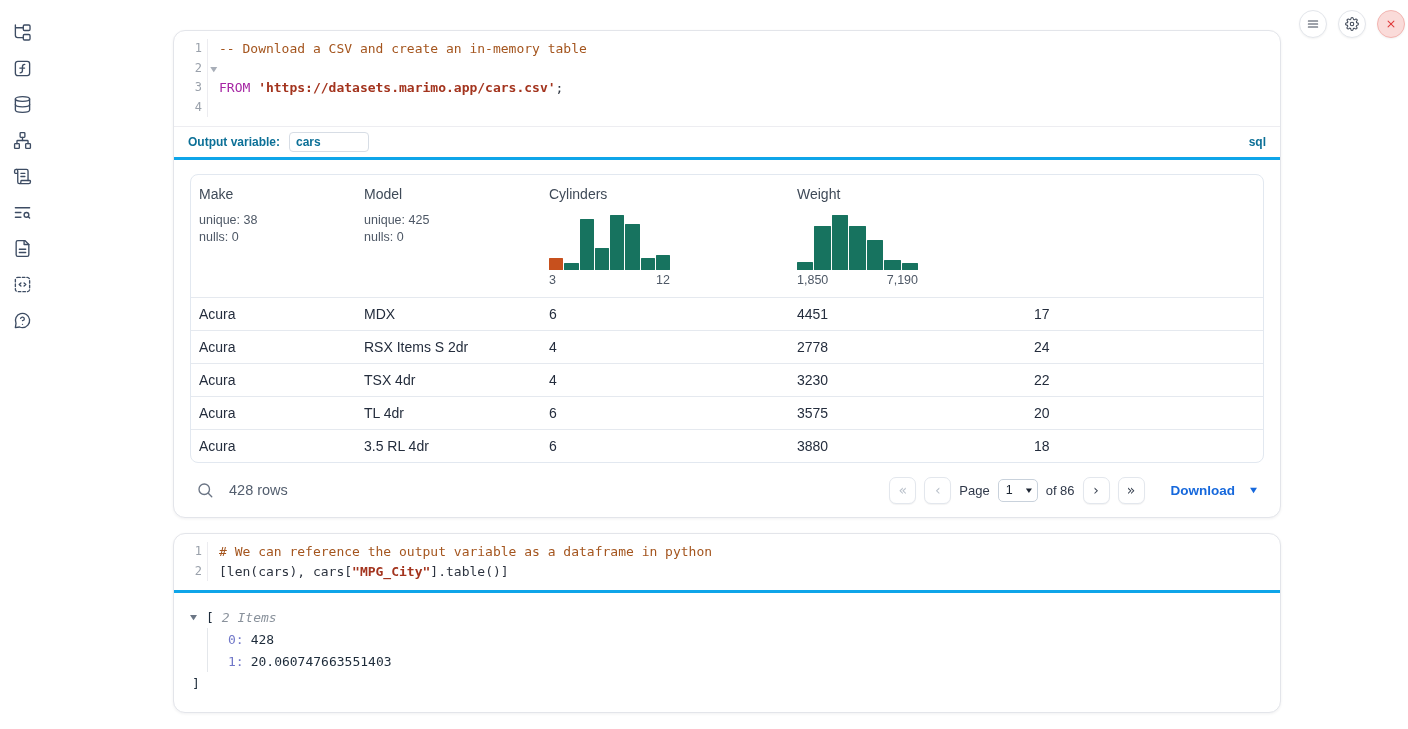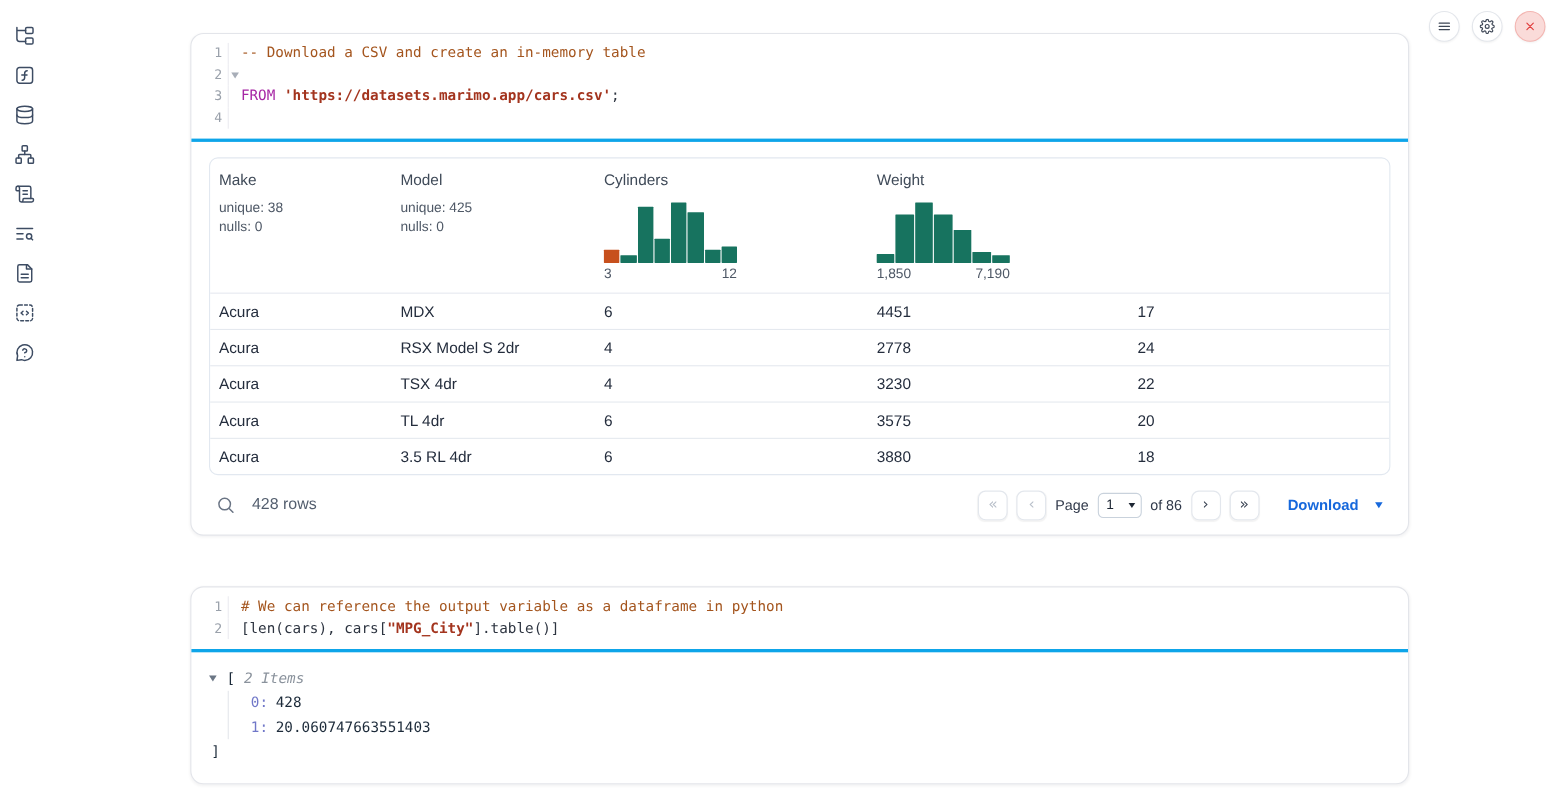--- a/index.html
+++ b/index.html
@@ -167,20 +167,25 @@
   </div>
 </div>
 
 <section class="cell" id="cell-sql">
   <div class="code-area" id="sql-code">
       <div class="code-line"><div class="gutter">1</div><div class="code-text"><span class="cm">-- Download a CSV and create an in-memory table</span></div></div>
       <div class="code-line"><div class="gutter">2<span class="fold" style="transform: scaleX(1.3); display: inline-block;">▼</span></div></div>
       <div class="code-line"><div class="gutter">3</div><div class="code-text"><span class="kw">FROM</span><span class="pl"> </span><span class="st">'https://datasets.marimo.app/cars.csv'</span><span class="pl">;</span></div></div>
       <div class="code-line"><div class="gutter">4</div></div>
     </div>
+  <div class="outvar-row">
+    <span class="outvar-label">Output variable:</span>
+    <input class="outvar-input" value="cars" style="">
+    <span class="lang-badge">sql</span>
+  </div>
   <div class="output-section">
     <div class="data-table">
       <div class="thead" id="table-head">
           <div class="th">
             <div class="th-name">Make</div>
             <div class="th-stats">
               <div>unique: 38</div>
               <div>nulls: 0</div>
             </div>
           </div>
@@ -232,21 +237,21 @@
       <div id="table-body">
           <div class="tr">
             <div class="td">Acura</div>
             <div class="td">MDX</div>
             <div class="td">6</div>
             <div class="td">4451</div>
             <div class="td">17</div>
           </div>
           <div class="tr">
             <div class="td">Acura</div>
-            <div class="td">RSX Model S 2dr</div>
+            <div class="td">RSX Items S 2dr</div>
             <div class="td">4</div>
             <div class="td">2778</div>
             <div class="td">24</div>
           </div>
           <div class="tr">
             <div class="td">Acura</div>
             <div class="td">TSX 4dr</div>
             <div class="td">4</div>
             <div class="td">3230</div>
             <div class="td">22</div>

